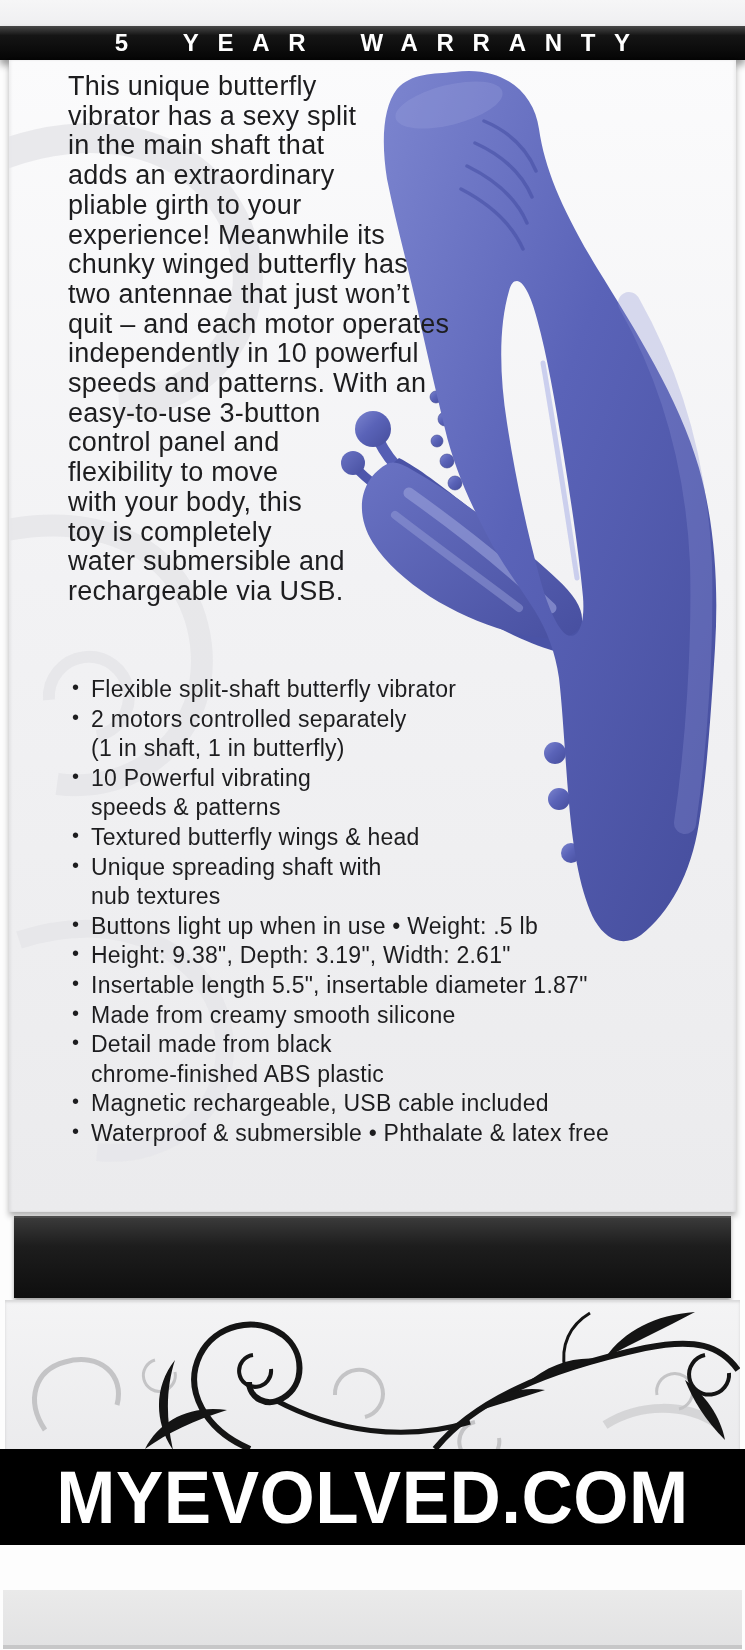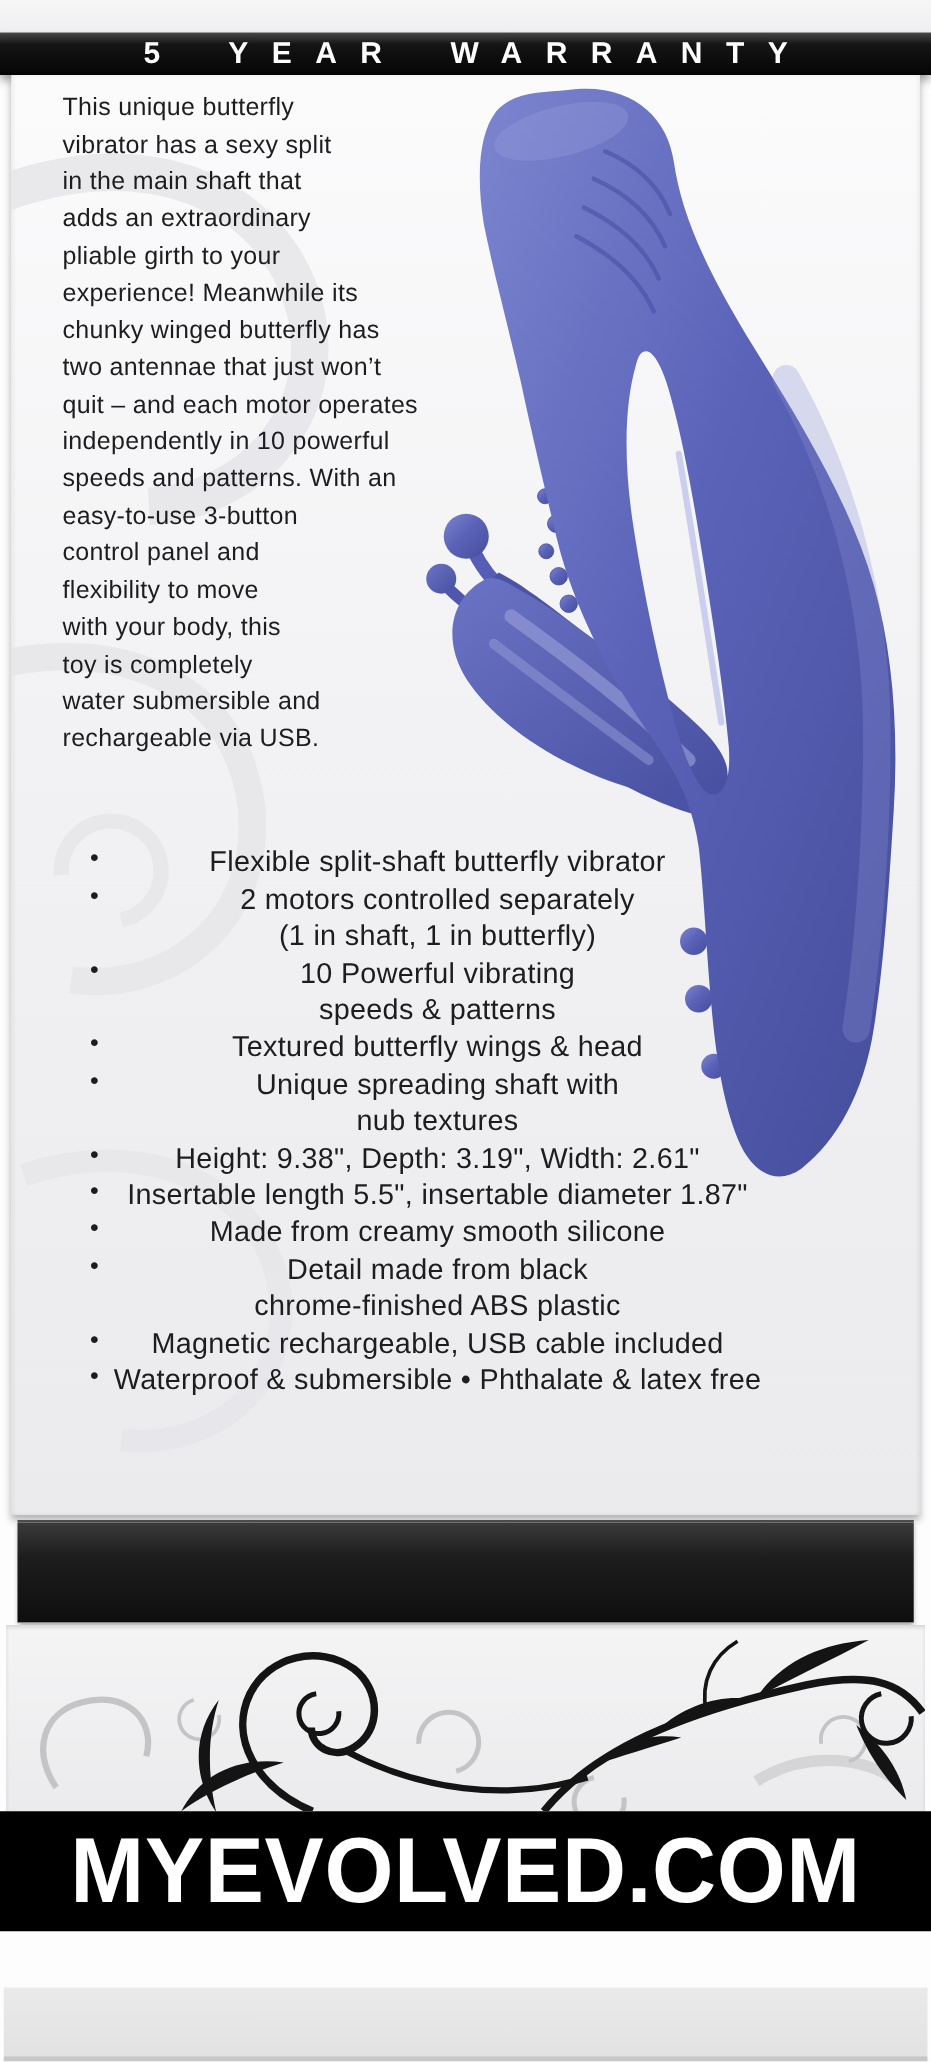--- a/index.html
+++ b/index.html
@@ -18,26 +18,26 @@
     box-shadow:0 5px 7px rgba(0,0,0,.38);}
   .warranty-bar span{
     color:#ffffff;font-size:24px;font-weight:bold;letter-spacing:.78em;word-spacing:.45em;
     white-space:nowrap;text-indent:.78em;}
   
   .main-panel{position:absolute;left:9px;top:60px;width:727px;height:1152px;
     background:linear-gradient(180deg,#fbfbfc 0%,#f2f2f4 45%,#ebebed 100%);
     box-shadow:0 4px 6px rgba(0,0,0,.30), inset 2px 0 3px rgba(0,0,0,.05), inset -2px 0 3px rgba(0,0,0,.05);}
   .watermark{position:absolute;left:0;top:0;pointer-events:none;}
   .desc{
-    position:absolute;left:41px;top:12px;margin:0;z-index:2;
-    font-size:20px;line-height:29.7px;letter-spacing:.25px;color:#1d1d1f;
+    position:absolute;left:59px;top:12px;margin:0;z-index:2;
+    font-size:27px;line-height:29.7px;letter-spacing:.25px;color:#1d1d1f;
     white-space:pre-line;}
   .features{
     position:absolute;left:61px;top:615px;margin:0;padding:0;list-style:none;z-index:2;
-    font-size:23px;line-height:29.6px;letter-spacing:.25px;color:#1d1d1f;text-align:center;}
+    font-size:23px;line-height:29.6px;letter-spacing:.25px;color:#1d1d1f;}
   .features li{position:relative;padding-left:21px;white-space:pre-line;}
   .features li::before{content:"\2022";position:absolute;left:2px;top:-2px;font-size:20px;color:#1d1d1f;}
   .product-svg{position:absolute;left:320px;top:3px;z-index:1;}
   
   .black-band{position:absolute;left:14px;top:1216px;width:717px;height:80px;
     background:linear-gradient(180deg,#3a3a3a 0%,#1d1d1d 35%,#0e0e0e 100%);
     border-top:2px solid #4c4c4c;box-shadow:0 3px 4px rgba(0,0,0,.35);}
   
   .flourish{position:absolute;left:5px;top:1300px;width:735px;height:149px;
     background:linear-gradient(180deg,#f4f4f5,#ebebed);overflow:hidden;
@@ -175,20 +175,21 @@
 
     <ul class="features">
       <li>Flexible split-shaft butterfly vibrator</li>
       <li>2 motors controlled separately
 (1 in shaft, 1 in butterfly)</li>
       <li>10 Powerful vibrating
 speeds &amp; patterns</li>
       <li>Textured butterfly wings &amp; head</li>
       <li>Unique spreading shaft with
 nub textures</li>
+      <li>Buttons light up when in use • Weight: .5 lb</li>
       <li>Height: 9.38", Depth: 3.19", Width: 2.61"</li>
       <li>Insertable length 5.5", insertable diameter 1.87"</li>
       <li>Made from creamy smooth silicone</li>
       <li>Detail made from black
 chrome-finished ABS plastic</li>
       <li>Magnetic rechargeable, USB cable included</li>
       <li>Waterproof &amp; submersible • Phthalate &amp; latex free</li>
     </ul>
   </div>
 

